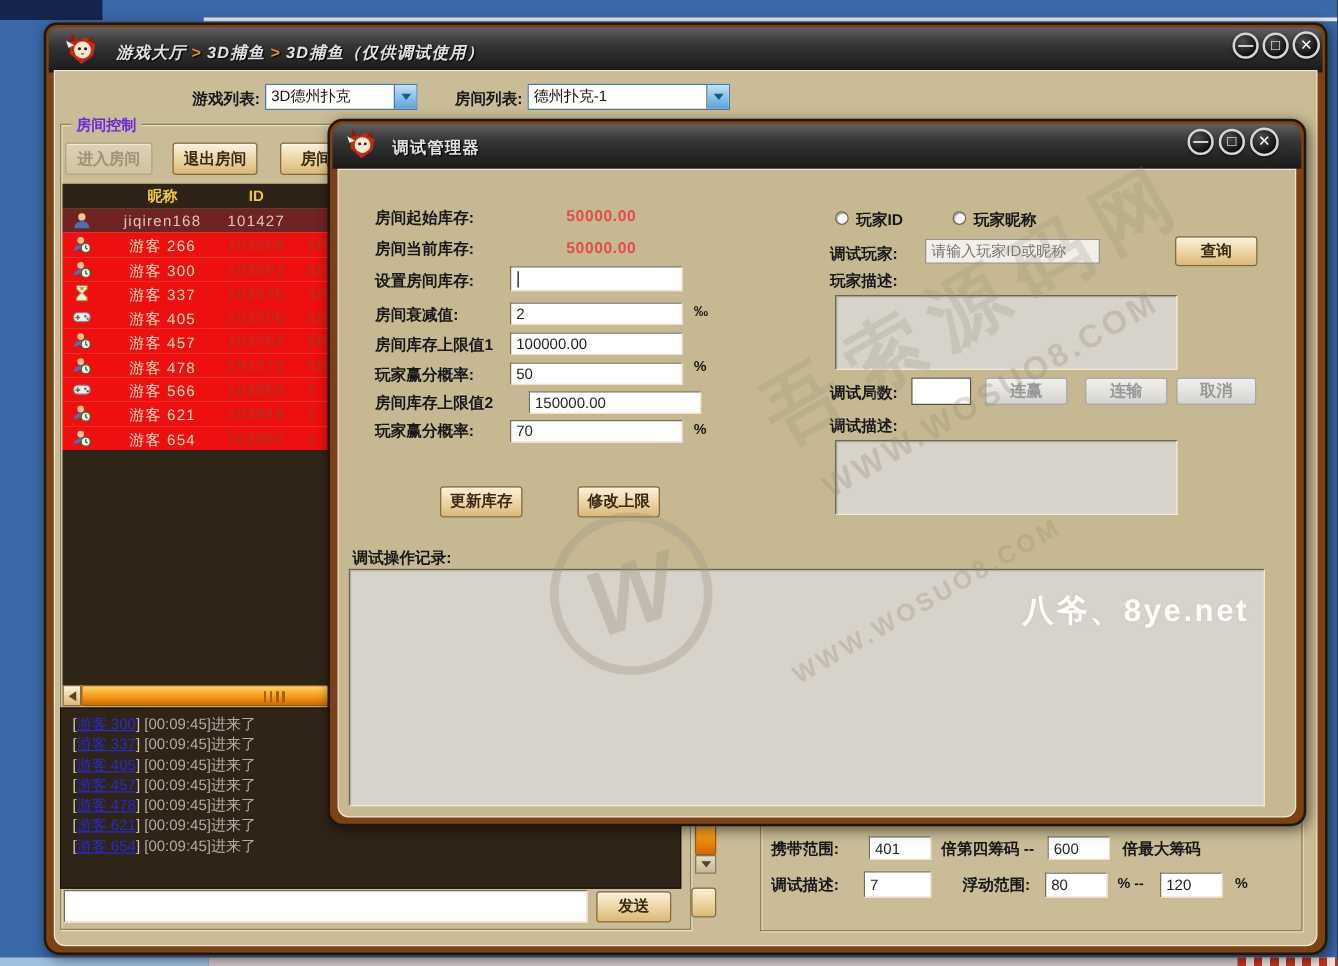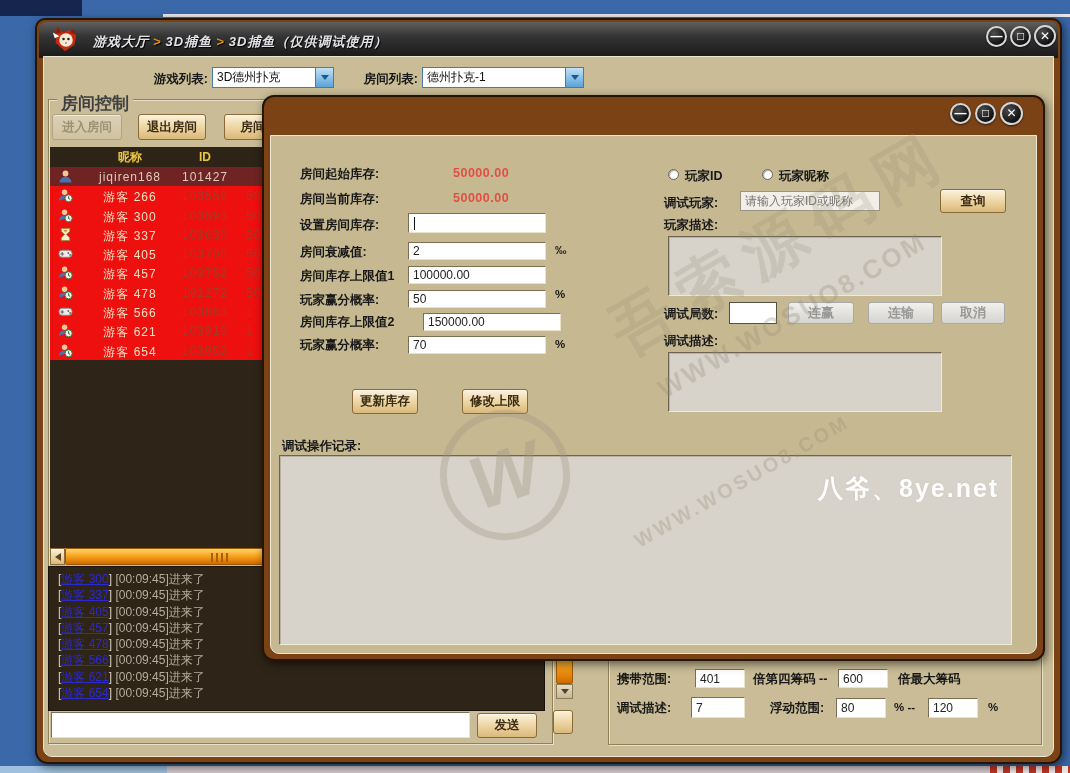--- a/index.html
+++ b/index.html
@@ -15,21 +15,21 @@
             background:linear-gradient(180deg,#5f5f5f 0%,#343434 40%,#191919 100%);}
   .wtitle{position:absolute;top:11px;font-size:13px;font-weight:700;color:#e2e2e6;letter-spacing:1px;
           text-shadow:1px 1px 1px #000;white-space:nowrap;}
   .sep{color:#e09018;padding:0 4px;font-weight:700;}
   .winbtn{border-radius:50%;background:radial-gradient(circle at 35% 30%,#4e4e4e,#101010 72%);
           border:2px solid #d6d6d6;color:#fff;font-weight:700;text-align:center;cursor:pointer;
           box-shadow:0 1px 2px rgba(0,0,0,.6);font-size:12px;line-height:16px;}
   .client{background:#c9bc96;border:1px solid #ece6d2;border-radius:0 0 9px 9px;}
   
   .groupbox{border:1px solid #8f8257;box-shadow:inset 1px 1px 0 rgba(255,255,250,.55),1px 1px 0 rgba(255,255,250,.55);}
-  .glabel{position:absolute;top:-8px;left:8px;padding:0 4px;font-size:17px;font-weight:700;color:#404040;background:#c9bc96;white-space:nowrap;}
+  .glabel{position:absolute;top:-8px;left:8px;padding:0 4px;font-size:12px;font-weight:700;color:#6d28d9;background:#c9bc96;white-space:nowrap;}
   .glabel2{background:#c6b992;}
   
   .btn{background:linear-gradient(180deg,#fbf2dc 0%,#ecd3a0 55%,#d9b97a 100%);
        border:1px solid #8a6a38;border-radius:3px;color:#3a2c12;font-size:12.5px;font-weight:700;
        text-align:center;cursor:pointer;box-shadow:inset 0 1px 0 #fff8;white-space:nowrap;overflow:hidden;}
   .btn-dis{background:linear-gradient(180deg,#dcd2b6 0%,#cfc2a0 100%);border:1px solid #b0a484;color:#9d9176;cursor:default;}
   .btn-gray{background:linear-gradient(180deg,#f0f0ee 0%,#d6d4d0 100%);border:1px solid #a8a8a8;color:#989898;cursor:default;border-radius:3px;font-size:13px;font-weight:700;text-align:center;}
   .inp{background:#fff;border:1px solid;border-color:#7a6f55 #e9e2cc #e9e2cc #7a6f55;
        font-size:12px;color:#222;padding:1px 4px;font-family:"Liberation Sans","DejaVu Sans",sans-serif;outline:none;}
   .inp::placeholder{color:#a8a8a8;}
@@ -247,21 +247,20 @@
     <span class="a grip" style="left:145px;top:4px;width:20px;height:9px;"></span>
   </div>
 
   <div class="a" style="left:48px;top:566px;width:497px;height:145px;background:#2f2418;border:1px solid #19110a;z-index:2;"></div>
   <div class="a" style="left:58px;top:571px;width:480px;height:136px;overflow:hidden;z-index:2;">
       <div class="chatline"><span class="br">[</span><a class="chatname">游客 300</a><span class="br">]</span><span> [00:09:45]进来了</span></div>
       <div class="chatline"><span class="br">[</span><a class="chatname">游客 337</a><span class="br">]</span><span> [00:09:45]进来了</span></div>
       <div class="chatline"><span class="br">[</span><a class="chatname">游客 405</a><span class="br">]</span><span> [00:09:45]进来了</span></div>
       <div class="chatline"><span class="br">[</span><a class="chatname">游客 457</a><span class="br">]</span><span> [00:09:45]进来了</span></div>
       <div class="chatline"><span class="br">[</span><a class="chatname">游客 478</a><span class="br">]</span><span> [00:09:45]进来了</span></div>
-      <div class="chatline"><span class="br">[</span><a class="chatname">游客 566</a><span class="br">]</span><span> [00:09:45]进来了</span></div>
       <div class="chatline"><span class="br">[</span><a class="chatname">游客 621</a><span class="br">]</span><span> [00:09:45]进来了</span></div>
       <div class="chatline"><span class="br">[</span><a class="chatname">游客 654</a><span class="br">]</span><span> [00:09:45]进来了</span></div>
     </div>
 
   <input class="a inp" style="left: 51px; top: 712px; width: 419px; height: 26px; z-index: 2;" value="">
   <div class="a btn" style="left:477px;top:713px;width:60px;height:25px;line-height:23px;z-index:2;">发送</div>
 
   <div class="a orangebar" style="left:556px;top:650px;width:17px;height:34px;z-index:2;"></div>
   <div class="a" style="left:556px;top:684px;width:17px;height:15px;background:linear-gradient(#e6ddc8,#c6b794);border:1px solid #8a7a56;display:flex;align-items:center;justify-content:center;z-index:2;">
     <span style="width:0;height:0;border-left:4px solid transparent;border-right:4px solid transparent;border-top:5px solid #544326;"></span>
@@ -276,20 +275,34 @@
   <div class="a lbl" style="left:898px;top:671px;z-index:2;">倍最大筹码</div>
   <div class="a lbl" style="left:617px;top:700px;z-index:2;">调试描述:</div>
   <input class="a inp" style="left: 691px; top: 697px; width: 54px; height: 21px; z-index: 2;" value="7">
   <div class="a lbl" style="left:770px;top:700px;z-index:2;">浮动范围:</div>
   <input class="a inp" style="left: 836px; top: 698px; width: 50px; height: 20px; z-index: 2;" value="80">
   <div class="a suffix" style="left:894px;top:701px;z-index:2;"><span>%</span> <span>--</span></div>
   <input class="a inp" style="left: 928px; top: 698px; width: 50px; height: 20px; z-index: 2;" value="120">
   <div class="a suffix" style="left:988px;top:701px;z-index:2;">%</div>
 
   <div class="a winframe" style="left:262px;top:95px;width:783px;height:566px;z-index:10;border-radius:12px;">
+    <div class="titlebar" style="border-radius:10px 10px 0 0;">
+      <span class="a" style="left:10px;top:3px;width:28px;height:28px;">
+        <svg width="28" height="28" viewBox="0 0 32 32">
+          <path d="M6 3 L13 8 L19 5 L27 11 L25 21 L15 28 L5 19 Z" fill="#c32a10"></path>
+          <path d="M7 2 L11 8 L5 9 Z" fill="#8f1c08"></path>
+            <path d="M24 4 L26 10 L20 8 Z" fill="#8f1c08"></path>
+          <circle cx="16" cy="16" r="7.2" fill="#f6ead6"></circle>
+          <circle cx="13.4" cy="15" r="1.3" fill="#231a12"></circle>
+            <circle cx="18.6" cy="15" r="1.3" fill="#231a12"></circle>
+          <path d="M2 8 L9 12 L4 14 Z" fill="#fff"></path>
+        </svg>
+      </span>
+      <span class="wtitle" style="left:48px;top:10px;">调试管理器</span>
+    </div>
     <div class="a client" style="left:6px;top:38px;width:767px;height:519px;background:#c6b992;"></div>
   </div>
   <div class="a winbtn" style="left:950px;top:103px;width:21px;height:21px;z-index:11;">—</div>
   <div class="a winbtn" style="left:975px;top:103px;width:21px;height:21px;z-index:11;">□</div>
   <div class="a winbtn" style="left:1000px;top:102px;width:23px;height:23px;line-height:19px;z-index:11;">✕</div>
 
   <div class="a lbl" style="left:300px;top:166px;z-index:11;">房间起始库存:</div>
   <div class="a val-red" style="left:453px;top:166px;z-index:11;">50000.00</div>
   <div class="a lbl" style="left:300px;top:191px;z-index:11;">房间当前库存:</div>
   <div class="a val-red" style="left:453px;top:191px;z-index:11;">50000.00</div>

